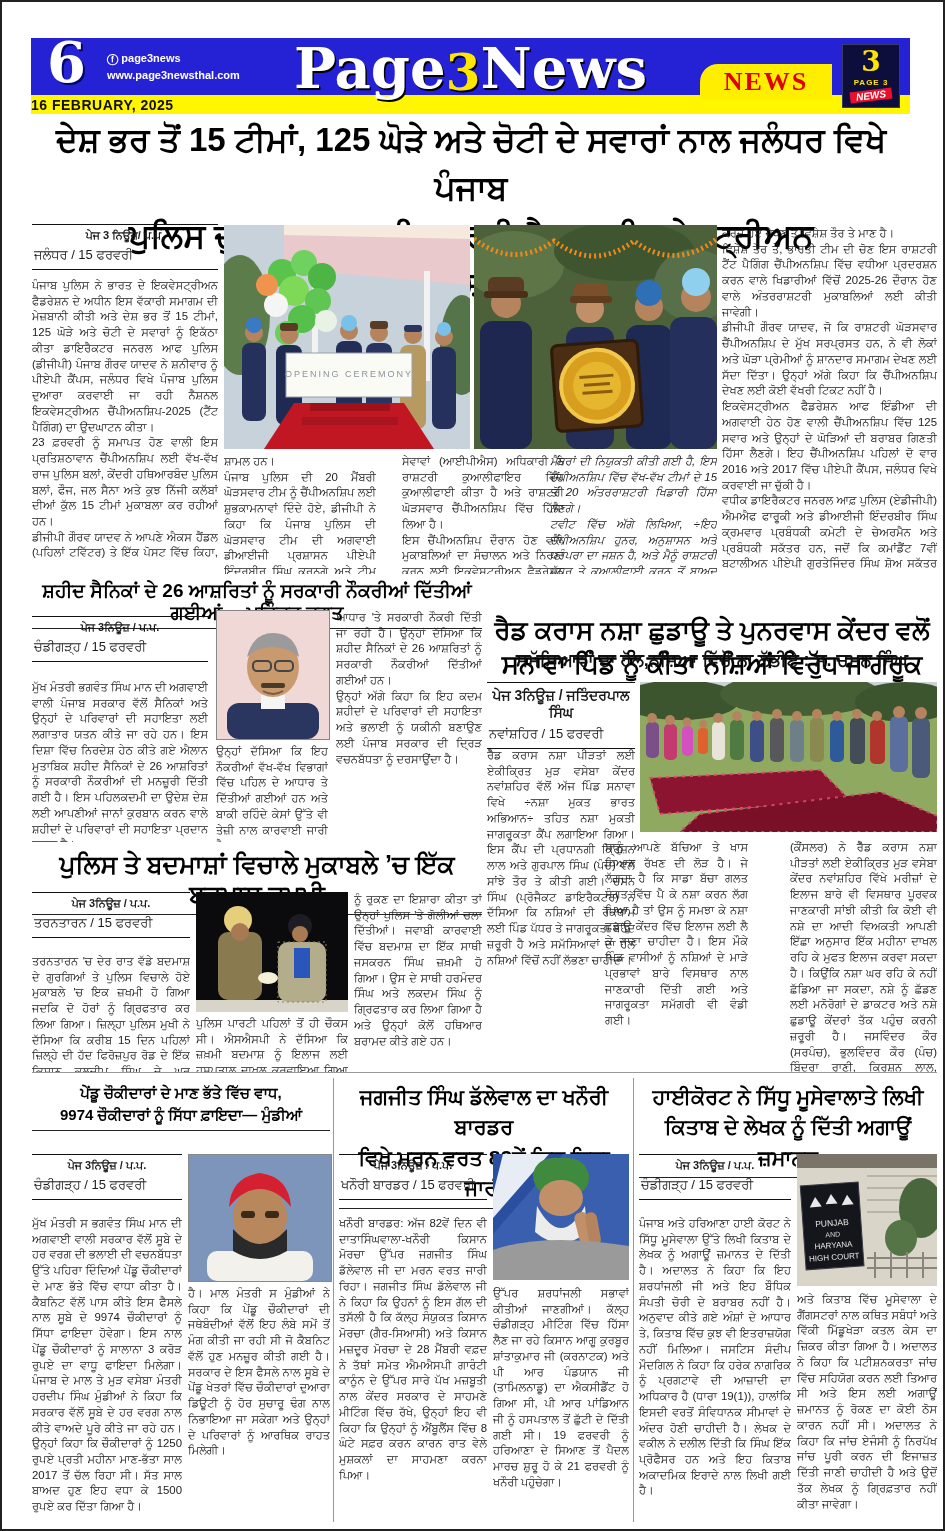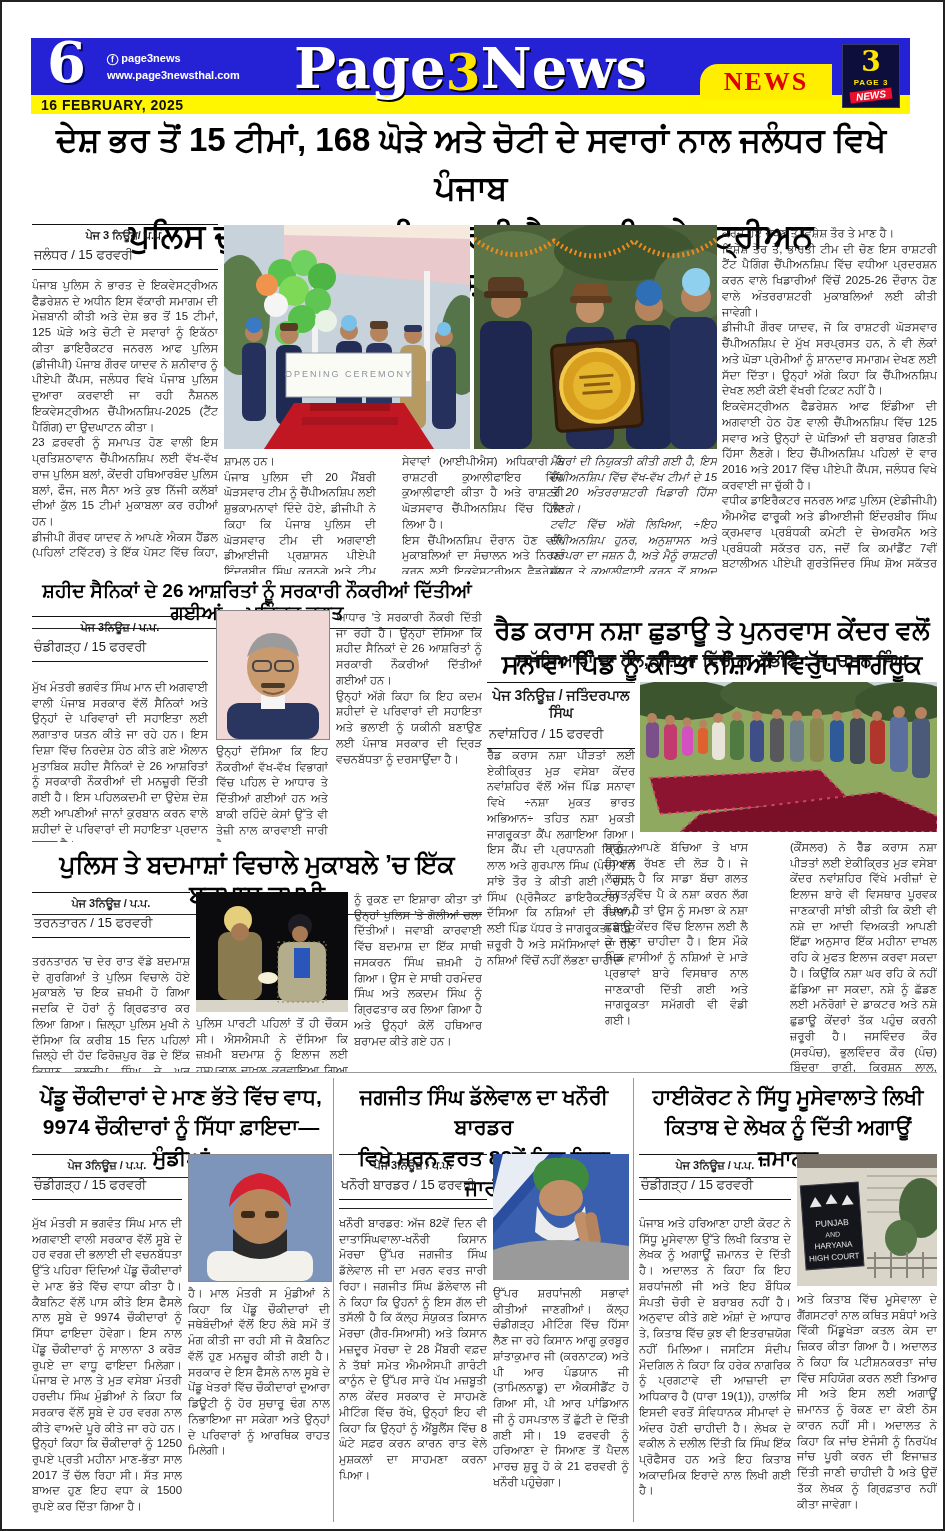--- a/index.html
+++ b/index.html
@@ -1,21 +1,21 @@
 <!DOCTYPE html>
 <html lang="pa"><head>
 <meta charset="utf-8">
 <style>
   html,body{margin:0;padding:0;background:#e8e8e8;}
   .page{position:relative;width:945px;height:1531px;background:#ffffff;border:2px solid #222;box-sizing:border-box;overflow:hidden;
         font-family:"Liberation Sans","DejaVu Sans",sans-serif;color:#1b1b1b;}
   
   .masthead{position:absolute;left:29px;top:36px;width:879px;height:76px;}
   .m-blue{position:relative;height:57px;background:#2521d4;}
-  .m-strip{height:19px;background:#fff600;display:flex;align-items:center;padding-left:10px;box-sizing:border-box;}
+  .m-strip{height:19px;background:#fff600;display:flex;align-items:center;box-sizing:border-box;}
   .m-strip span{font-size:14px;font-weight:bold;color:#101010;letter-spacing:.5px;}
   .m-num{position:absolute;left:16px;top:-4px;font-family:"DejaVu Serif","Liberation Serif",serif;
          font-size:56px;font-weight:bold;color:#fff;text-shadow:2px 2px 0 #00066a;line-height:1;}
   .m-social{position:absolute;left:76px;top:12px;color:#fff;font-size:11px;font-weight:bold;line-height:1.5;}
   .m-logo{position:absolute;left:0;right:0;top:2px;text-align:center;font-family:"DejaVu Serif","Liberation Serif",serif;
           font-weight:bold;line-height:1;white-space:nowrap;}
   .m-logo .w{color:#fff;font-size:56px;text-shadow:1.5px 1.5px 0 #000;}
   .m-logo .y{color:#ffe600;font-size:50px;text-shadow:1.5px 1.5px 0 #000;position:relative;top:2px;}
   .m-india{position:absolute;right:78px;top:26px;width:132px;height:36px;background:#ffee00;
            border-radius:18px 0 0 3px;display:flex;align-items:center;justify-content:center;}
@@ -67,21 +67,21 @@
       <span>NEWS</span>
     </div>
     <div class="badge">
       <div class="b3">3</div>
       <div class="bp">PAGE 3</div>
       <div class="bn">NEWS</div>
     </div>
   </div>
 
   <div class="lead-hl">
-    <div>ਦੇਸ਼ ਭਰ ਤੋਂ 15 ਟੀਮਾਂ, 168 ਘੋੜੇ ਅਤੇ ਚੋਟੀ ਦੇ ਸਵਾਰਾਂ ਨਾਲ ਜਲੰਧਰ ਵਿਖੇ ਪੰਜਾਬ</div>
+    <div>ਦੇਸ਼ ਭਰ ਤੋਂ 15 ਟੀਮਾਂ, 125 ਘੋੜੇ ਅਤੇ ਚੋਟੀ ਦੇ ਸਵਾਰਾਂ ਨਾਲ ਜਲੰਧਰ ਵਿਖੇ ਪੰਜਾਬ</div>
     <div>ਪੁਲਿਸ ਦੁਆਰਾ ਕਰਵਾਈ ਜਾ ਰਹੀ ਨੈਸ਼ਨਲ ਇਕਵੇਸਟ੍ਰੀਅਨ ਚੈਂਪੀਅਨਸ਼ਿਪ-2025</div>
   </div>
 
   <div style="position:absolute;left:30px;top:222px;width:186px;">
     <div class="byline" style="position:relative;width:186px;">
       <div class="b1">ਪੇਜ 3 ਨਿਊਜ਼/ ਪ.ਪ.</div>
       <div class="b2">ਜਲੰਧਰ /  15 ਫਰਵਰੀ</div>
     </div>
     <div class="col" style="position:relative;width:186px;height:282px;margin-top:8px;">ਪੰਜਾਬ ਪੁਲਿਸ ਨੇ ਭਾਰਤ ਦੇ ਇਕਵੇਸਟ੍ਰੀਅਨ ਫੈਡਰੇਸ਼ਨ ਦੇ ਅਧੀਨ ਇਸ ਵੱਕਾਰੀ ਸਮਾਗਮ ਦੀ ਮੇਜ਼ਬਾਨੀ ਕੀਤੀ ਅਤੇ ਦੇਸ਼ ਭਰ ਤੋਂ 15 ਟੀਮਾਂ, 125 ਘੋੜੇ ਅਤੇ ਚੋਟੀ ਦੇ ਸਵਾਰਾਂ ਨੂੰ ਇਕੱਠਾ ਕੀਤਾ ਡਾਇਰੈਕਟਰ ਜਨਰਲ ਆਫ ਪੁਲਿਸ (ਡੀਜੀਪੀ) ਪੰਜਾਬ ਗੌਰਵ ਯਾਦਵ ਨੇ ਸ਼ਨੀਵਾਰ ਨੂੰ ਪੀਏਪੀ ਕੈਂਪਸ, ਜਲੰਧਰ ਵਿਖੇ ਪੰਜਾਬ ਪੁਲਿਸ ਦੁਆਰਾ ਕਰਵਾਈ ਜਾ ਰਹੀ ਨੈਸ਼ਨਲ ਇਕਵੇਸਟ੍ਰੀਅਨ ਚੈਂਪੀਅਨਸ਼ਿਪ-2025 (ਟੈਂਟ ਪੈਗਿੰਗ) ਦਾ ਉਦਘਾਟਨ ਕੀਤਾ।
 23 ਫ਼ਰਵਰੀ ਨੂੰ ਸਮਾਪਤ ਹੋਣ ਵਾਲੀ ਇਸ ਪ੍ਰਤਿਸ਼ਠਾਵਾਨ ਚੈਂਪੀਅਨਸ਼ਿਪ ਲਈ ਵੱਖ-ਵੱਖ ਰਾਜ ਪੁਲਿਸ ਬਲਾਂ, ਕੇਂਦਰੀ ਹਥਿਆਰਬੰਦ ਪੁਲਿਸ ਬਲਾਂ, ਫੌਜ, ਜਲ ਸੈਨਾ ਅਤੇ ਕੁਝ ਨਿੱਜੀ ਕਲੱਬਾਂ ਦੀਆਂ ਕੁੱਲ 15 ਟੀਮਾਂ ਮੁਕਾਬਲਾ ਕਰ ਰਹੀਆਂ ਹਨ।
@@ -291,21 +291,21 @@
       <ellipse cx="72" cy="86" rx="10" ry="6" fill="#f5f0d8"></ellipse>
     </svg>
   </div>
   <div class="col" style="left:194px;top:1014px;width:152px;height:56px;">ਪੁਲਿਸ ਪਾਰਟੀ ਪਹਿਲਾਂ ਤੋਂ ਹੀ ਚੌਕਸ ਸੀ। ਐਸਐਸਪੀ ਨੇ ਦੱਸਿਆ ਕਿ ਜ਼ਖ਼ਮੀ ਬਦਮਾਸ਼ ਨੂੰ ਇਲਾਜ ਲਈ ਹਸਪਤਾਲ ਦਾਖਲ ਕਰਵਾਇਆ ਗਿਆ ਹੈ।</div>
   <div class="col" style="left:352px;top:890px;width:128px;height:180px;">ਨੂੰ ਰੁਕਣ ਦਾ ਇਸ਼ਾਰਾ ਕੀਤਾ ਤਾਂ ਉਨ੍ਹਾਂ ਪੁਲਿਸ 'ਤੇ ਗੋਲੀਆਂ ਚਲਾ ਦਿੱਤੀਆਂ। ਜਵਾਬੀ ਕਾਰਵਾਈ ਵਿੱਚ ਬਦਮਾਸ਼ ਦਾ ਇੱਕ ਸਾਥੀ ਜਸਕਰਨ ਸਿੰਘ ਜ਼ਖ਼ਮੀ ਹੋ ਗਿਆ। ਉਸ ਦੇ ਸਾਥੀ ਹਰਮੰਦਰ ਸਿੰਘ ਅਤੇ ਲਕਦਮ ਸਿੰਘ ਨੂੰ ਗ੍ਰਿਫਤਾਰ ਕਰ ਲਿਆ ਗਿਆ ਹੈ ਅਤੇ ਉਨ੍ਹਾਂ ਕੋਲੋਂ ਹਥਿਆਰ ਬਰਾਮਦ ਕੀਤੇ ਗਏ ਹਨ।</div>
 
   <div class="hrule" style="left:30px;top:1070px;width:905px;"></div>
   <div class="vrule" style="left:331px;top:1076px;height:444px;"></div>
   <div class="vrule" style="left:631px;top:1076px;height:444px;"></div>
 
-  <div class="hl rule" style="left:30px;top:1080px;width:298px;font-size:21px;line-height:1.45;">
+  <div class="hl rule" style="left:30px;top:1080px;width:298px;font-size:15px;line-height:1.45;">
     <div>ਪੇਂਡੂ ਚੌਕੀਦਾਰਾਂ ਦੇ ਮਾਣ ਭੱਤੇ ਵਿੱਚ ਵਾਧ,</div>
     <div>9974 ਚੌਕੀਦਾਰਾਂ ਨੂੰ ਸਿੱਧਾ ਫ਼ਾਇਦਾ— ਮੁੰਡੀਆਂ</div>
   </div>
   <div class="byline" style="left:30px;top:1152px;width:150px;">
     <div class="b1">ਪੇਜ 3ਨਿਊਜ਼ / ਪ.ਪ.</div>
     <div class="b2">ਚੰਡੀਗੜ੍ਹ /  15 ਫਰਵਰੀ</div>
   </div>
   <div class="col" style="left:30px;top:1214px;width:150px;height:306px;">ਮੁੱਖ ਮੰਤਰੀ ਸ ਭਗਵੰਤ ਸਿੰਘ ਮਾਨ ਦੀ ਅਗਵਾਈ ਵਾਲੀ ਸਰਕਾਰ ਵੱਲੋਂ ਸੂਬੇ ਦੇ ਹਰ ਵਰਗ ਦੀ ਭਲਾਈ ਦੀ ਵਚਨਬੱਧਤਾ ਉੱਤੇ ਪਹਿਰਾ ਦਿੰਦਿਆਂ ਪੇਂਡੂ ਚੌਕੀਦਾਰਾਂ ਦੇ ਮਾਣ ਭੱਤੇ ਵਿੱਚ ਵਾਧਾ ਕੀਤਾ ਹੈ। ਕੈਬਨਿਟ ਵੱਲੋਂ ਪਾਸ ਕੀਤੇ ਇਸ ਫੈਸਲੇ ਨਾਲ ਸੂਬੇ ਦੇ 9974 ਚੌਕੀਦਾਰਾਂ ਨੂੰ ਸਿੱਧਾ ਫਾਇਦਾ ਹੋਵੇਗਾ। ਇਸ ਨਾਲ ਪੇਂਡੂ ਚੌਕੀਦਾਰਾਂ ਨੂੰ ਸਾਲਾਨਾ 3 ਕਰੋੜ ਰੁਪਏ ਦਾ ਵਾਧੂ ਫਾਇਦਾ ਮਿਲੇਗਾ। ਪੰਜਾਬ ਦੇ ਮਾਲ ਤੇ ਮੁੜ ਵਸੇਬਾ ਮੰਤਰੀ ਹਰਦੀਪ ਸਿੰਘ ਮੁੰਡੀਆਂ ਨੇ ਕਿਹਾ ਕਿ ਸਰਕਾਰ ਵੱਲੋਂ ਸੂਬੇ ਦੇ ਹਰ ਵਰਗ ਨਾਲ ਕੀਤੇ ਵਾਅਦੇ ਪੂਰੇ ਕੀਤੇ ਜਾ ਰਹੇ ਹਨ। ਉਨ੍ਹਾਂ ਕਿਹਾ ਕਿ ਚੌਕੀਦਾਰਾਂ ਨੂੰ 1250 ਰੁਪਏ ਪ੍ਰਤੀ ਮਹੀਨਾ ਮਾਣ-ਭੱਤਾ ਸਾਲ 2017 ਤੋਂ ਚੱਲ ਰਿਹਾ ਸੀ। ਸੱਤ ਸਾਲ ਬਾਅਦ ਹੁਣ ਇਹ ਵਧਾ ਕੇ 1500 ਰੁਪਏ ਕਰ ਦਿੱਤਾ ਗਿਆ ਹੈ।</div>
 
   <div class="photo" style="left:186px;top:1152px;width:142px;height:126px;border:1px solid #888;">

